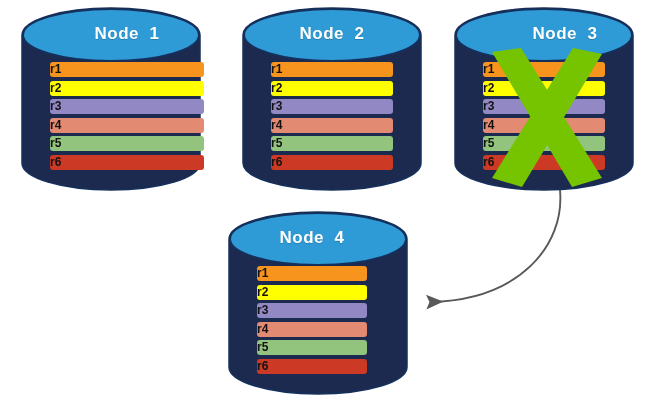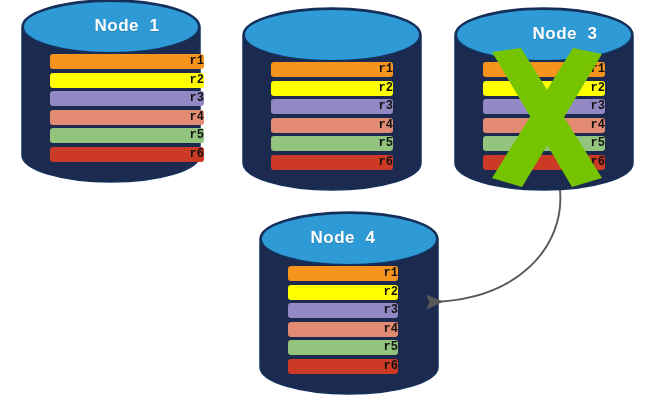--- a/index.html
+++ b/index.html
@@ -44,24 +44,24 @@
     text-shadow: 0 1px 1px rgba(0,0,0,0.18);
   }
   .rows {
     position: absolute;
     left: 0;
     width: 100%;
   }
   .row {
     position: relative;
     border-radius: 3px;
-    text-align: right;
+    text-align: left;
     font-weight: bold;
     color: #111111;
-    font-family: Liberation Mono, monospace;
+    font-family: Liberation Sans, sans-serif;
     box-sizing: border-box;
   }
   .row-label {
     display: block;
     line-height: inherit;
   }
   .xmark {
     position: absolute;
     pointer-events: none;
   }
@@ -69,21 +69,21 @@
     position: absolute;
     left: 0;
     top: 0;
     overflow: visible;
   }
 </style>
 </head>
 <body>
 
 <div id="canvas">
-    <div class="node" style="left: 22px; top: 0; width: 210px; height: 182px;">
+    <div class="node" style="left: 22px; top: 8px; width: 210px; height: 182px;">
       <svg class="node-svg" width="178" height="182" viewBox="0 0 178 182">
         <path d="M 0 27 L 0 155 A 89 27 0 0 0 178 155 L 178 27 A 89 27 0 0 0 0 27 Z" fill="#1b2a4e" stroke="#16305c" stroke-width="1.5"></path>
         <ellipse cx="89" cy="27" rx="88" ry="26" fill="#2e9bd6" stroke="#16305c" stroke-width="2"></ellipse>
       </svg>
       <div class="node-title" style="top: 16px;">Node  1</div>
       <div class="rows" style="top: 54px; padding-left: 28px; padding-right: 28px; box-sizing: border-box;">
         <div class="row" style="background: rgb(247, 148, 30); height: 15px; line-height: 15px; font-size: 12px; margin-bottom: 3.6px;">
           <span class="row-label">r1</span>
         </div>
         <div class="row" style="background: rgb(255, 255, 0); height: 15px; line-height: 15px; font-size: 12px; margin-bottom: 3.6px;">
@@ -101,20 +101,21 @@
         <div class="row" style="background: rgb(204, 58, 38); height: 15px; line-height: 15px; font-size: 12px; margin-bottom: 0px;">
           <span class="row-label">r6</span>
         </div>
       </div>
     </div>
     <div class="node" style="left: 243px; top: 8px; width: 178px; height: 182px;">
       <svg class="node-svg" width="178" height="182" viewBox="0 0 178 182">
         <path d="M 0 27 L 0 155 A 89 27 0 0 0 178 155 L 178 27 A 89 27 0 0 0 0 27 Z" fill="#1b2a4e" stroke="#16305c" stroke-width="1.5"></path>
         <ellipse cx="89" cy="27" rx="88" ry="26" fill="#2e9bd6" stroke="#16305c" stroke-width="2"></ellipse>
       </svg>
+      <div class="node-title" style="top: 16px;">Node  2</div>
       <div class="rows" style="top: 54px; padding-left: 28px; padding-right: 28px; box-sizing: border-box;">
         <div class="row" style="background: rgb(247, 148, 30); height: 15px; line-height: 15px; font-size: 12px; margin-bottom: 3.6px;">
           <span class="row-label">r1</span>
         </div>
         <div class="row" style="background: rgb(255, 255, 0); height: 15px; line-height: 15px; font-size: 12px; margin-bottom: 3.6px;">
           <span class="row-label">r2</span>
         </div>
         <div class="row" style="background: rgb(146, 137, 196); height: 15px; line-height: 15px; font-size: 12px; margin-bottom: 3.6px;">
           <span class="row-label">r3</span>
         </div>
@@ -155,21 +156,21 @@
           <span class="row-label">r6</span>
         </div>
       </div>
       <svg class="xmark" width="118" height="145" viewBox="0 0 118 145" style="left: 33px; top: 38px;">
         <g fill="#76c400">
           <polygon points="4,6 33,2 114,132 84,141"></polygon>
           <polygon points="85,2 114,8 34,141 4,132"></polygon>
         </g>
       </svg>
     </div>
-    <div class="node" style="left: 260px; top: 212px; width: 166px; height: 182px;">
+    <div class="node" style="left: 229px; top: 212px; width: 166px; height: 182px;">
       <svg class="node-svg" width="178" height="182" viewBox="0 0 178 182">
         <path d="M 0 27 L 0 155 A 89 27 0 0 0 178 155 L 178 27 A 89 27 0 0 0 0 27 Z" fill="#1b2a4e" stroke="#16305c" stroke-width="1.5"></path>
         <ellipse cx="89" cy="27" rx="88" ry="26" fill="#2e9bd6" stroke="#16305c" stroke-width="2"></ellipse>
       </svg>
       <div class="node-title" style="top: 16px;">Node  4</div>
       <div class="rows" style="top: 54px; padding-left: 28px; padding-right: 28px; box-sizing: border-box;">
         <div class="row" style="background: rgb(247, 148, 30); height: 15px; line-height: 15px; font-size: 12px; margin-bottom: 3.6px;">
           <span class="row-label">r1</span>
         </div>
         <div class="row" style="background: rgb(255, 255, 0); height: 15px; line-height: 15px; font-size: 12px; margin-bottom: 3.6px;">

